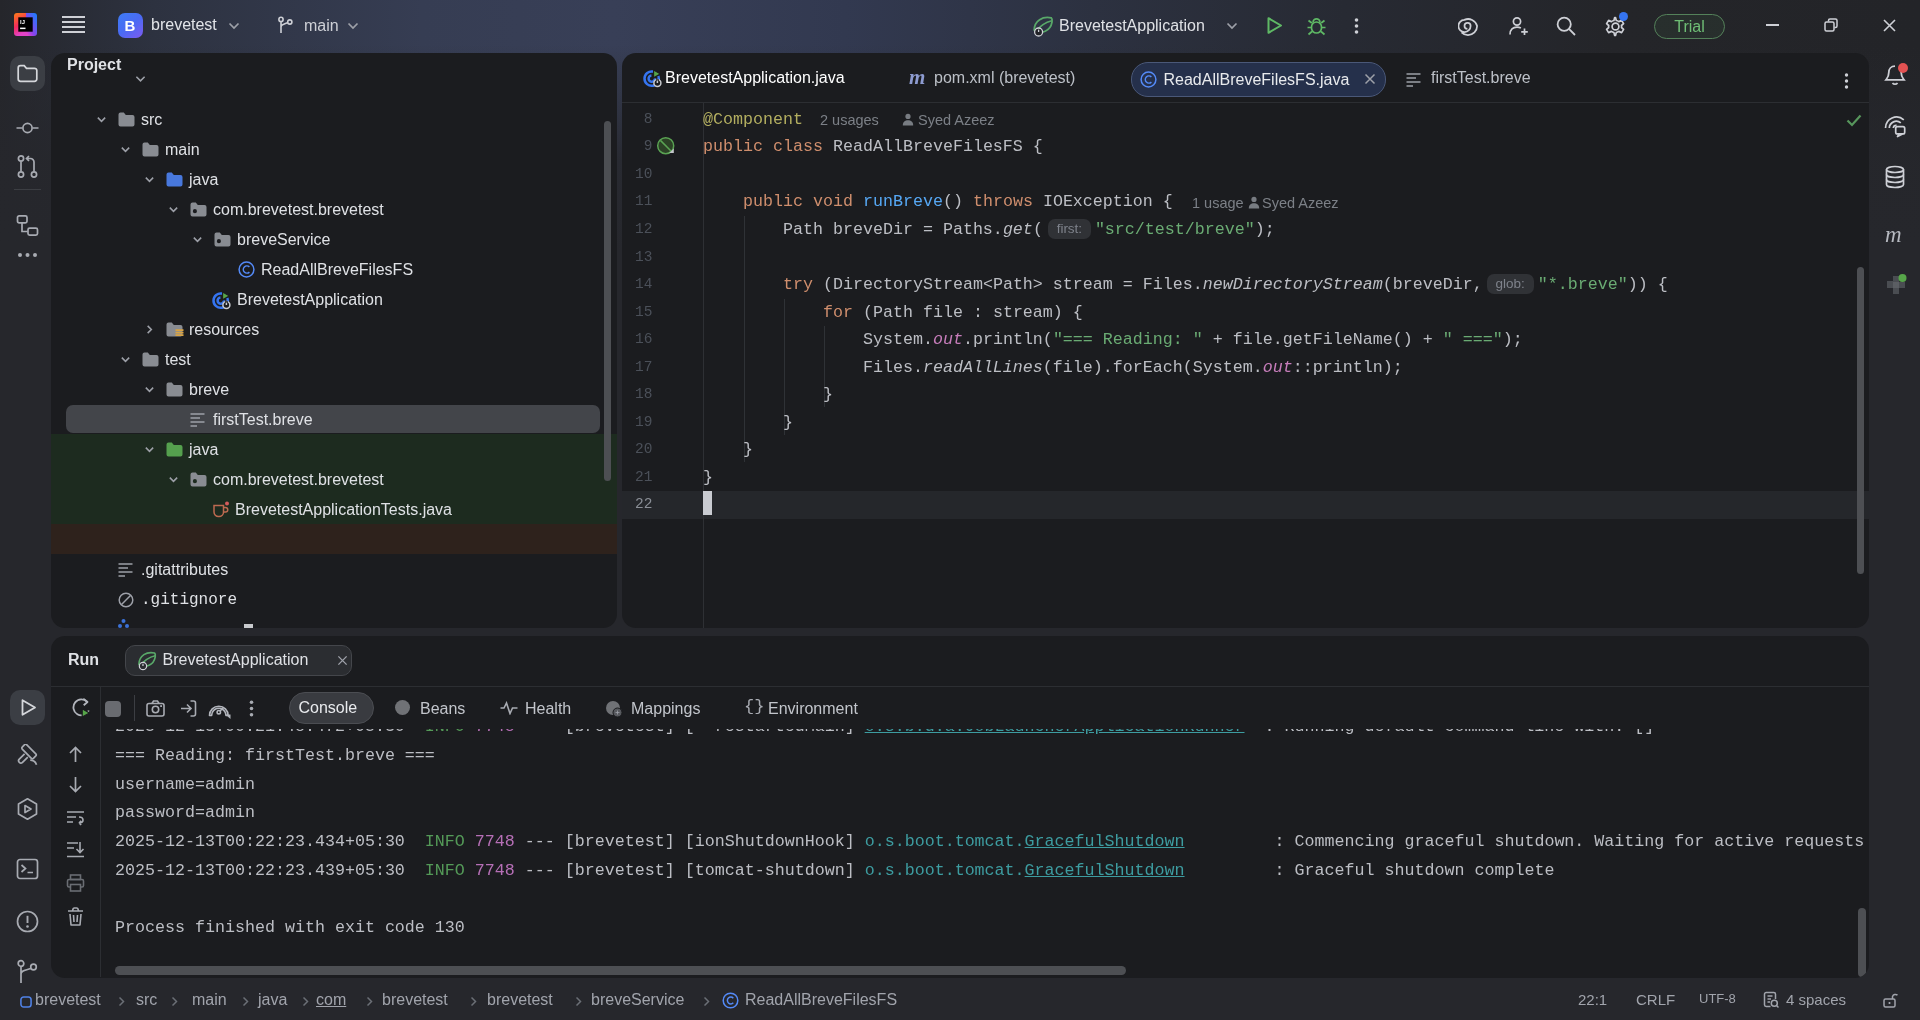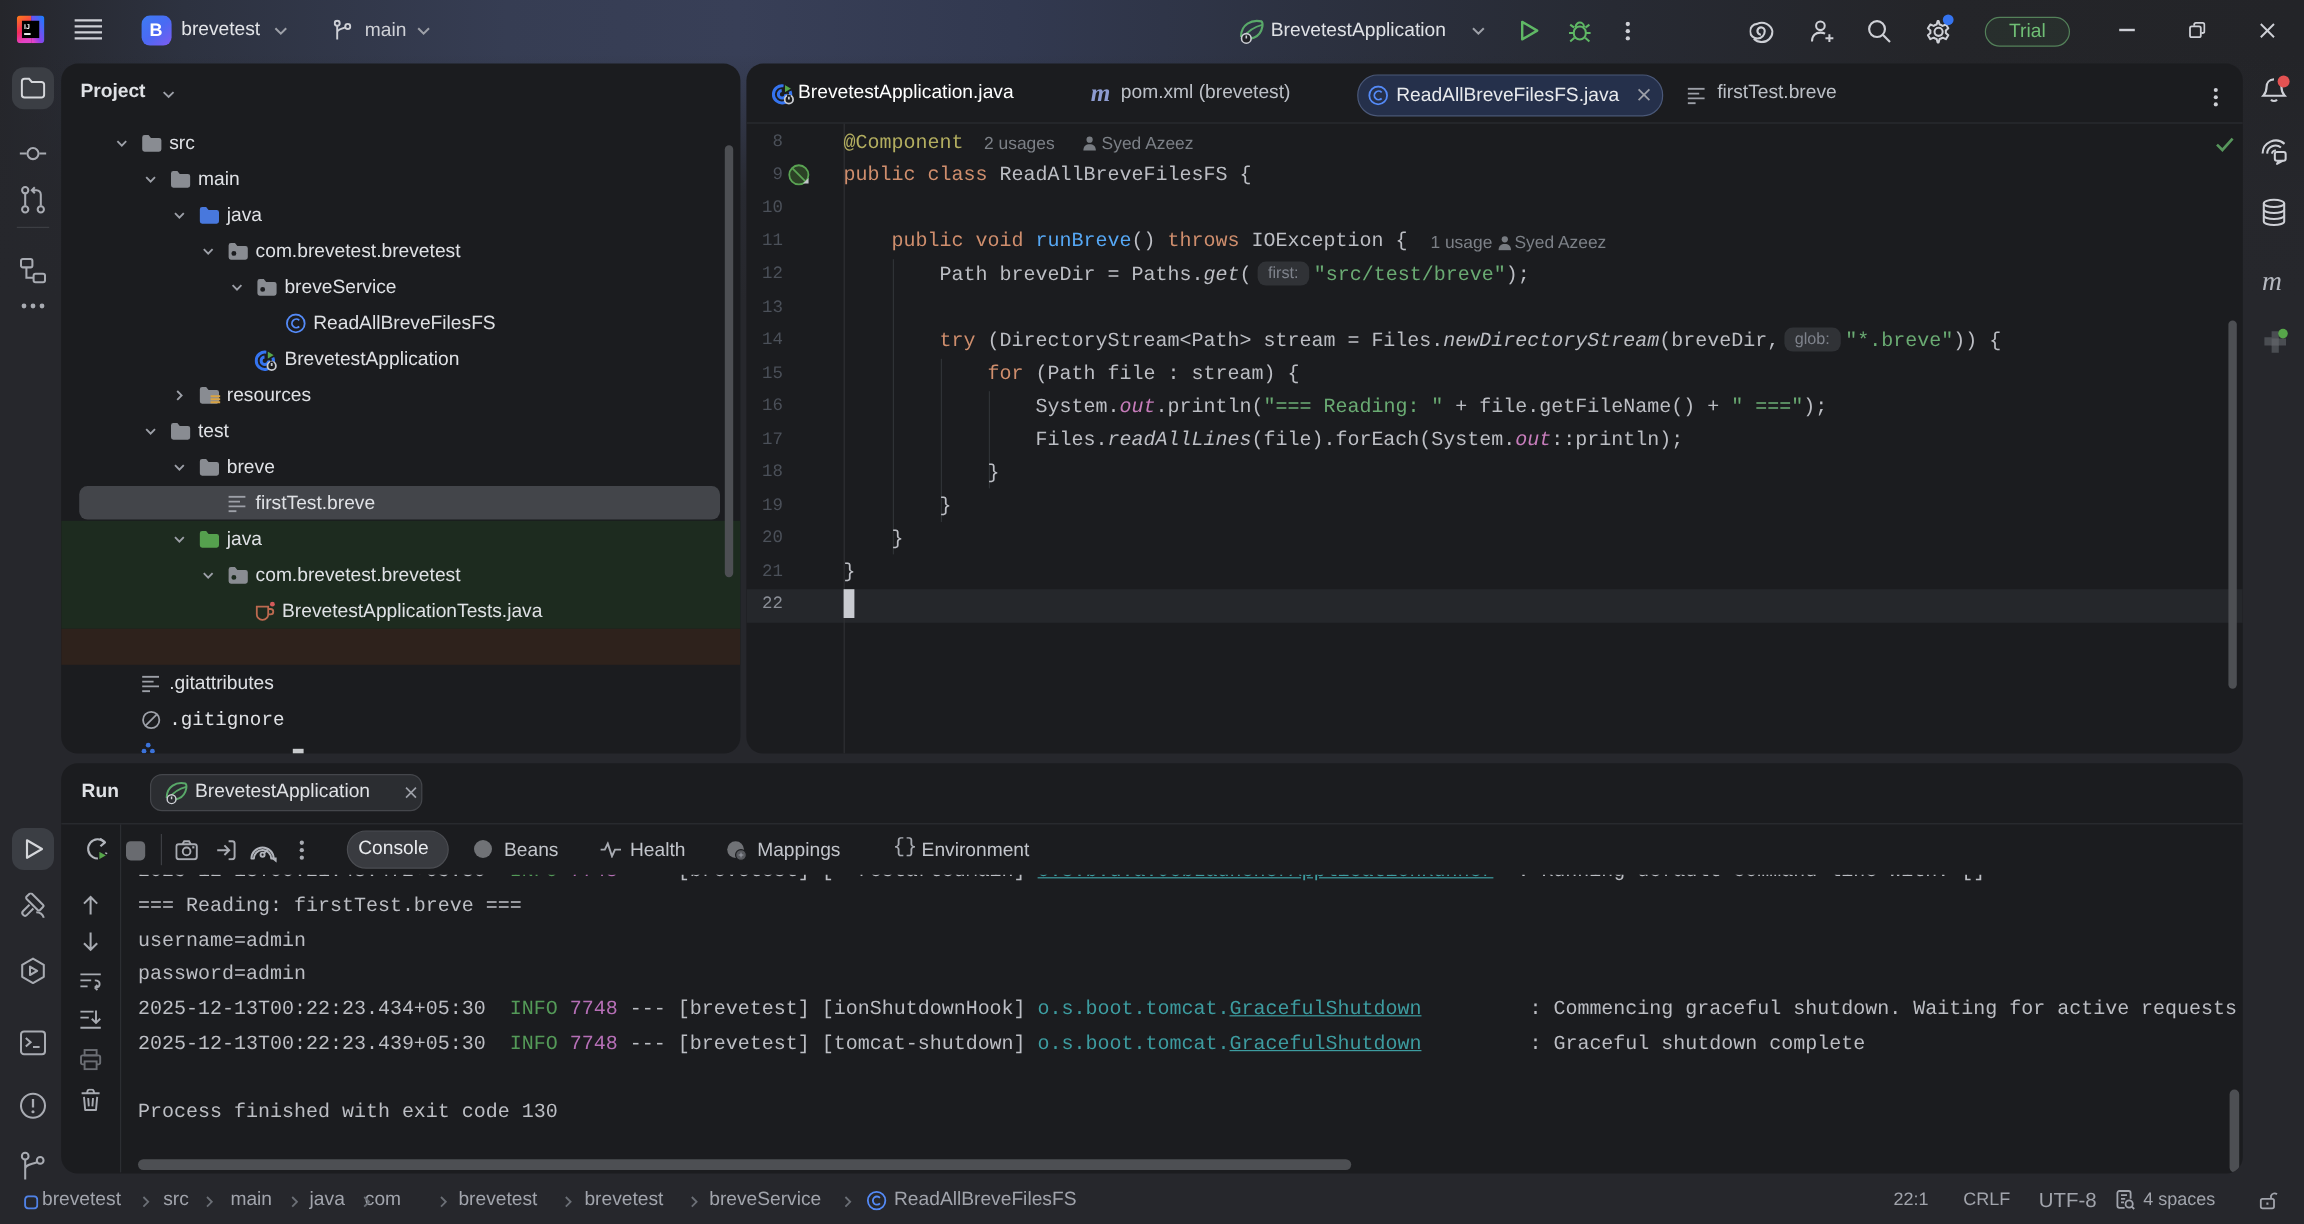--- a/index.html
+++ b/index.html
@@ -227,21 +227,21 @@
 </div>
 
 <div class="abs" style="left:0;top:978px;width:1920px;height:42px;">
   <svg class="abs" style="left:20px;top:18px;" width="12" height="12" viewBox="0 0 13 13" fill="none" stroke="#5082e6" stroke-width="1.7">
     <rect x="1" y="1" width="11" height="11" rx="3"></rect>
   </svg>
   <div class="abs crumb" style="left:35px;top:13px;">brevetest</div>
   <div class="abs crumb" style="left:136px;top:13px;">src</div>
   <div class="abs crumb" style="left:192px;top:13px;">main</div>
   <div class="abs crumb" style="left:258px;top:13px;">java</div>
-  <div class="abs crumb" style="left:304px;top:13px;">com</div>
+  <div class="abs crumb" style="left:316px;top:13px;text-decoration:underline;">com</div>
   <div class="abs crumb" style="left:382px;top:13px;">brevetest</div>
   <div class="abs crumb" style="left:487px;top:13px;">brevetest</div>
   <div class="abs crumb" style="left:591px;top:13px;">breveService</div>
   <div class="abs crumb" style="left:745px;top:13px;">ReadAllBreveFilesFS</div>
   <svg class="abs" style="left:117.5px;top:17.5px;" width="7" height="11" viewBox="0 0 7 11" fill="none" stroke="#6b6f76" stroke-width="1.5">
       <path d="M1.5 1.5 L5.5 5.5 L1.5 9.5"></path>
     </svg>
   <svg class="abs" style="left:171px;top:17.5px;" width="7" height="11" viewBox="0 0 7 11" fill="none" stroke="#6b6f76" stroke-width="1.5">
       <path d="M1.5 1.5 L5.5 5.5 L1.5 9.5"></path>
     </svg>
@@ -262,37 +262,37 @@
     </svg>
   <svg class="abs" style="left:703px;top:17.5px;" width="7" height="11" viewBox="0 0 7 11" fill="none" stroke="#6b6f76" stroke-width="1.5">
       <path d="M1.5 1.5 L5.5 5.5 L1.5 9.5"></path>
     </svg>
   <svg class="abs" style="left:722px;top:14px;" width="17" height="17" viewBox="0 0 17 17" fill="none" stroke="#548af7" stroke-width="1.5">
     <circle cx="8.5" cy="8.5" r="7.3"></circle>
     <path d="M11.3 6.2 A3.4 3.4 0 1 0 11.3 10.8"></path>
   </svg>
   <div class="abs crumb" style="left:1578px;top:13px;font-size:15px;">22:1</div>
   <div class="abs crumb" style="left:1636px;top:13px;font-size:15px;">CRLF</div>
-  <div class="abs crumb" style="left:1699px;top:13px;font-size:17px;">UTF-8</div>
+  <div class="abs crumb" style="left:1699px;top:13px;font-size:13px;">UTF-8</div>
   <svg class="abs" style="left:1762px;top:13px;" width="18" height="18" viewBox="0 0 18 18" fill="none" stroke="#a1a4ac" stroke-width="1.5">
     <path d="M13.5 8 V3.2 A1.7 1.7 0 0 0 11.8 1.5 H4.2 A1.7 1.7 0 0 0 2.5 3.2 V13.8 A1.7 1.7 0 0 0 4.2 15.5 H8.5"></path>
     <path d="M5.5 5 H10.5 M5.5 8 H9 M5.5 11 H8"></path>
     <circle cx="12.3" cy="12.3" r="3"></circle>
       <path d="M14.5 14.5 L16.5 16.5"></path>
   </svg>
   <div class="abs crumb" style="left:1786px;top:13px;font-size:15px;">4 spaces</div>
   <svg class="abs" style="left:1882px;top:13px;" width="17" height="18" viewBox="0 0 17 18" fill="none" stroke="#a1a4ac" stroke-width="1.5">
     <rect x="2" y="8" width="11" height="8" rx="1.5"></rect>
     <path d="M10.5 8 V5.5 A3.2 3.2 0 0 1 15.5 4.2"></path>
     <path d="M7.5 11 V13" stroke-width="1.7"></path>
   </svg>
 </div>
 
 <div class="island" style="left:50.5px;top:53px;width:566px;height:574.5px;">
-  <div class="abs" style="left:16.5px;top:15px;font-size:16px;font-weight:600;color:#dfe1e5;">Project</div>
+  <div class="abs" style="left:16.5px;top:3px;font-size:16px;font-weight:600;color:#dfe1e5;">Project</div>
   <svg class="abs" style="left:84px;top:21.5px;" width="11" height="8" viewBox="0 0 12 8" fill="none" stroke="#9da0a8" stroke-width="1.7">
       <path d="M1.5 1.5 L6 6 L10.5 1.5"></path>
     </svg>
 
   <div class="abs" style="left:15.5px;top:352px;width:534px;height:28px;background:#43454a;border-radius:7px;"></div>
   <div class="abs" style="left:0;top:381px;width:566px;height:90px;background:#1d2b1f;"></div>
   <div class="abs" style="left:0;top:471px;width:566px;height:30px;background:#2e221c;"></div>
 
   <div class="row" style="top:52px;">
     <svg class="tchev" style="left:45.5px;" width="11" height="11" viewBox="0 0 12 12" fill="none" stroke="#9da0a8" stroke-width="1.7">

